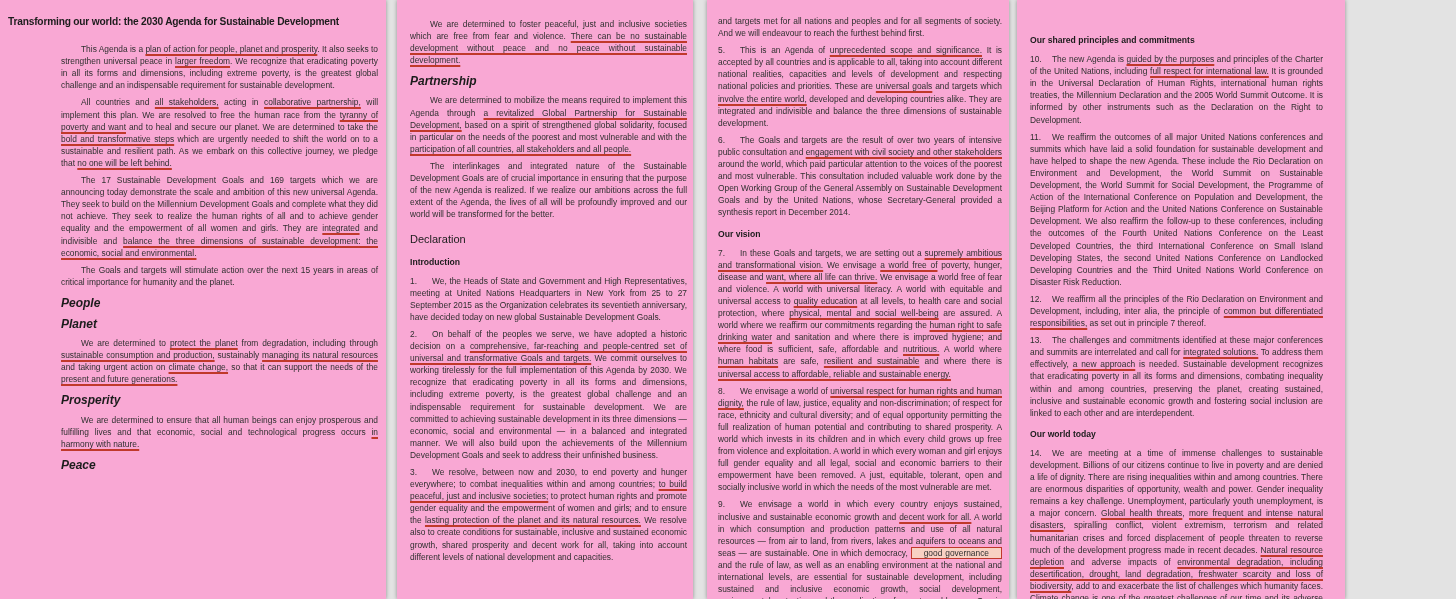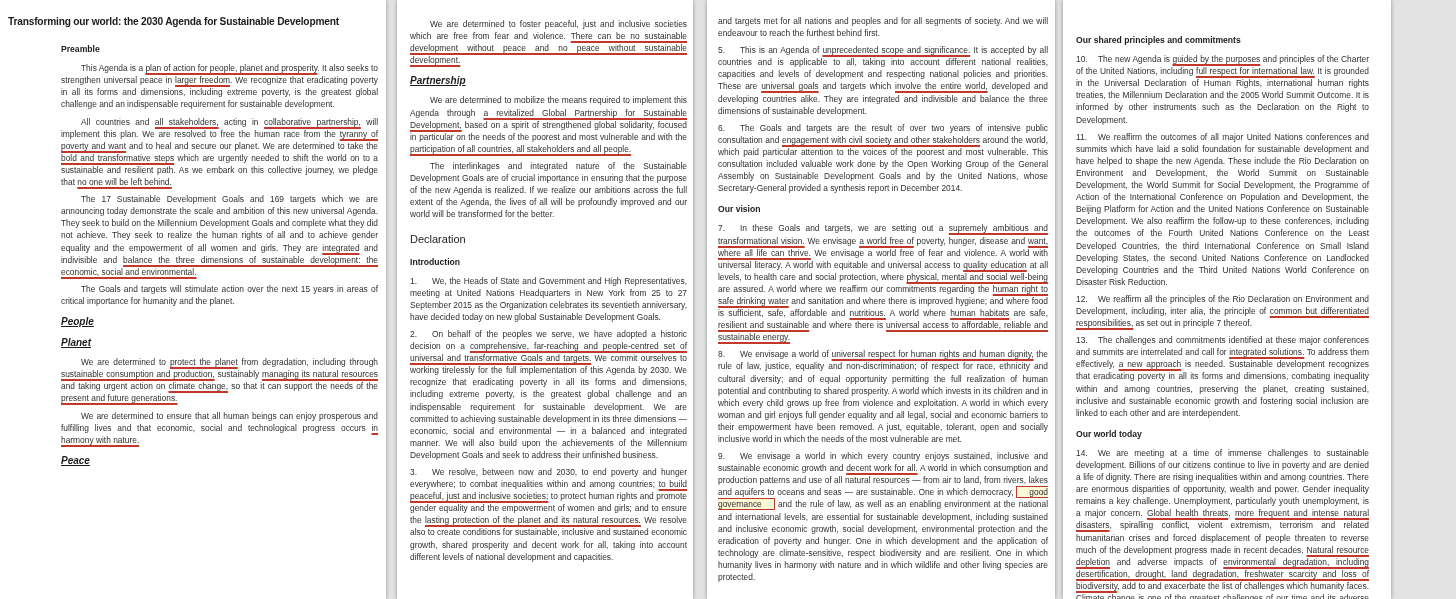--- a/index.html
+++ b/index.html
@@ -4,36 +4,36 @@
 <style>
   html,body{margin:0;padding:0;}
   body{
     width:1456px;height:599px;overflow:hidden;
     background:#e3e3e3;
     font-family:"Liberation Sans","DejaVu Sans",sans-serif;
     color:#2f2f2f;
   }
   .doc{display:flex;width:1456px;height:599px;align-items:stretch;}
   .page{
-    background:#ffffff;box-sizing:border-box;height:599px;overflow:hidden;
+    background:#f9a8d4;box-sizing:border-box;height:599px;overflow:hidden;
     box-shadow:0 0 4px rgba(0,0,0,0.38);
     font-size:8.4px;line-height:12.1px;
   }
   .page-1{width:386px;margin-right:11px;padding:16px 8px 0 61px;}
   .page-2{width:296px;margin-right:14px;padding:18px 6px 0 13px;}
-  .page-3{width:348px;margin-right:8px;padding:15px 7px 0 11px;}
+  .page-3{width:302px;margin-right:8px;padding:15px 7px 0 11px;}
   .page-4{width:328px;padding:25px 22px 0 13px;}
   .blk{margin:0 0 5px 0;}
   .title{
     margin-left:-53px;margin-bottom:15px;
     font-weight:bold;font-size:10.2px;letter-spacing:-0.2px;color:#1c1c1c;
   }
   .h1{font-weight:normal;font-size:11px;color:#1c1c1c;margin:13px 0 10px 0;}
   .h2{font-weight:bold;font-size:8.6px;color:#1c1c1c;margin:9px 0 7px 0;}
-  .h2i{font-weight:bold;font-style:italic;font-size:10px;color:#1c1c1c;margin:9px 0 7px 0;text-decoration:underline;}
+  .h2i{font-weight:bold;font-style:italic;font-size:12px;color:#1c1c1c;margin:9px 0 7px 0;}
   .para{text-align:justify;}
   .para.indent{text-indent:20px;}
   .num{display:inline-block;width:22px;text-indent:0;}
   .u{
     text-decoration:underline;
     text-decoration-color:var(--accent,#c0392b);
     text-decoration-thickness:1.7px;
     text-underline-offset:2px;
   }
   .boxed{
@@ -41,28 +41,28 @@
     background:var(--boxfill,rgba(248,242,180,0.55));
     padding:0 12px;
   }
 </style>
 </head>
 <body>
 
 <div class="doc">
   <div class="page page-1">
       <div class="blk title"><span>Transforming our world: the 2030 Agenda for Sustainable Development</span></div>
-      <div class="blk h2"><span>Preamble</span></div>
       <div class="blk para indent"><span>This Agenda is a </span><span class="u">plan of action for people, planet and prosperity</span><span>. It also seeks to strengthen universal peace in </span><span class="u">larger freedom</span><span>. We recognize that eradicating poverty in all its forms and dimensions, including extreme poverty, is the greatest global challenge and an indispensable requirement for sustainable development.</span></div>
       <div class="blk para indent"><span>All countries and </span><span class="u">all stakeholders,</span><span> acting in </span><span class="u">collaborative partnership,</span><span> will implement this plan. We are resolved to free the human race from the </span><span class="u">tyranny of poverty and want</span><span> and to heal and secure our planet. We are determined to take the </span><span class="u">bold and transformative steps</span><span> which are urgently needed to shift the world on to a sustainable and resilient path. As we embark on this collective journey, we pledge that </span><span class="u">no one will be left behind.</span></div>
       <div class="blk para indent"><span>The 17 Sustainable Development Goals and 169 targets which we are announcing today demonstrate the scale and ambition of this new universal Agenda. They seek to build on the Millennium Development Goals and complete what they did not achieve. They seek to realize the human rights of all and to achieve gender equality and the empowerment of all women and girls. They are </span><span class="u">integrated</span><span> and indivisible and </span><span class="u">balance the three dimensions of sustainable development: the economic, social and environmental.</span></div>
       <div class="blk para indent"><span>The Goals and targets will stimulate action over the next 15 years in areas of critical importance for humanity and the planet.</span></div>
       <div class="blk h2i"><span>People</span></div>
       <div class="blk h2i"><span>Planet</span></div>
       <div class="blk para indent"><span>We are determined to </span><span class="u">protect the planet</span><span> from degradation, including through </span><span class="u">sustainable consumption and production,</span><span> sustainably </span><span class="u">managing its natural resources</span><span> and taking urgent action on </span><span class="u">climate change,</span><span> so that it can support the needs of the </span><span class="u">present and future generations.</span></div>
+      <div class="blk h2i"><span>Prosperity</span></div>
       <div class="blk para indent"><span>We are determined to ensure that all human beings can enjoy prosperous and fulfilling lives and that economic, social and technological progress occurs </span><span class="u">in harmony with nature.</span></div>
       <div class="blk h2i"><span>Peace</span></div>
     </div>
   <div class="page page-2">
       <div class="blk para indent"><span>We are determined to foster peaceful, just and inclusive societies which are free from fear and violence. </span><span class="u">There can be no sustainable development without peace and no peace without sustainable development.</span></div>
       <div class="blk h2i"><span>Partnership</span></div>
       <div class="blk para indent"><span>We are determined to mobilize the means required to implement this Agenda through </span><span class="u">a revitalized Global Partnership for Sustainable Development,</span><span> based on a spirit of strengthened global solidarity, focused in particular on the needs of the poorest and most vulnerable and with the </span><span class="u">participation of all countries, all stakeholders and all people.</span></div>
       <div class="blk para indent"><span>The interlinkages and integrated nature of the Sustainable Development Goals are of crucial importance in ensuring that the purpose of the new Agenda is realized. If we realize our ambitions across the full extent of the Agenda, the lives of all will be profoundly improved and our world will be transformed for the better.</span></div>
       <div class="blk h1"><span>Declaration</span></div>
       <div class="blk h2"><span>Introduction</span></div>

